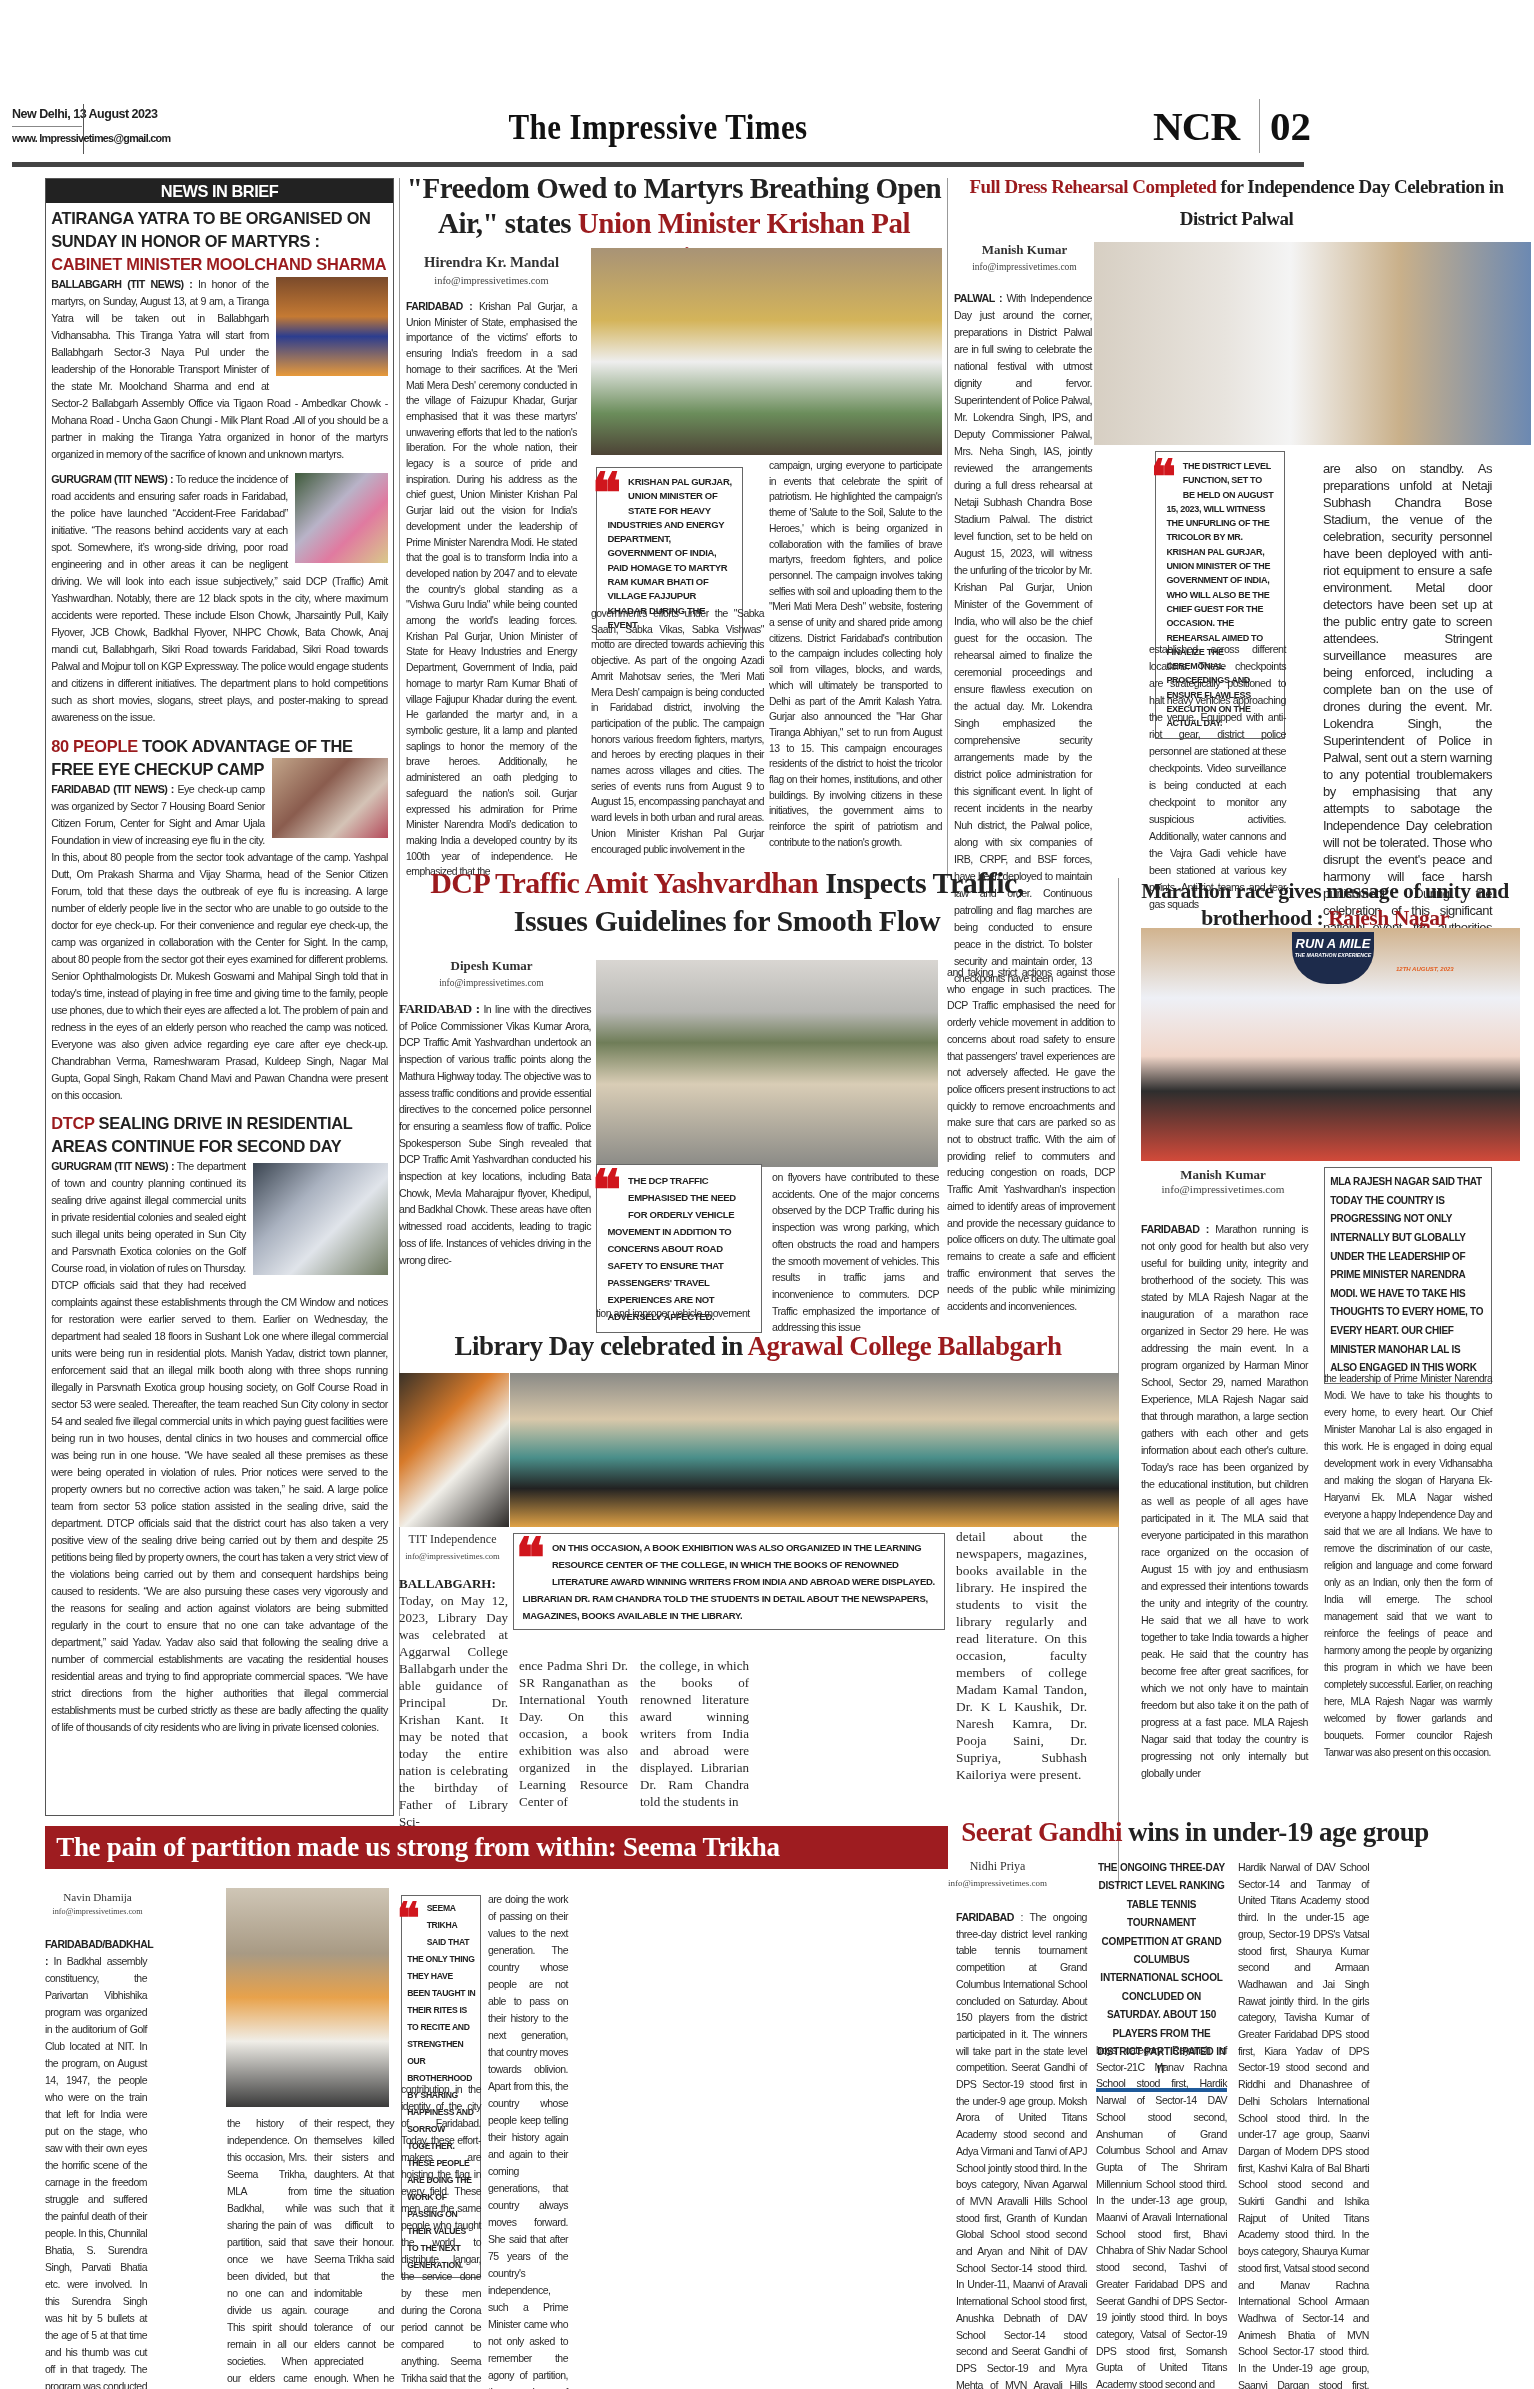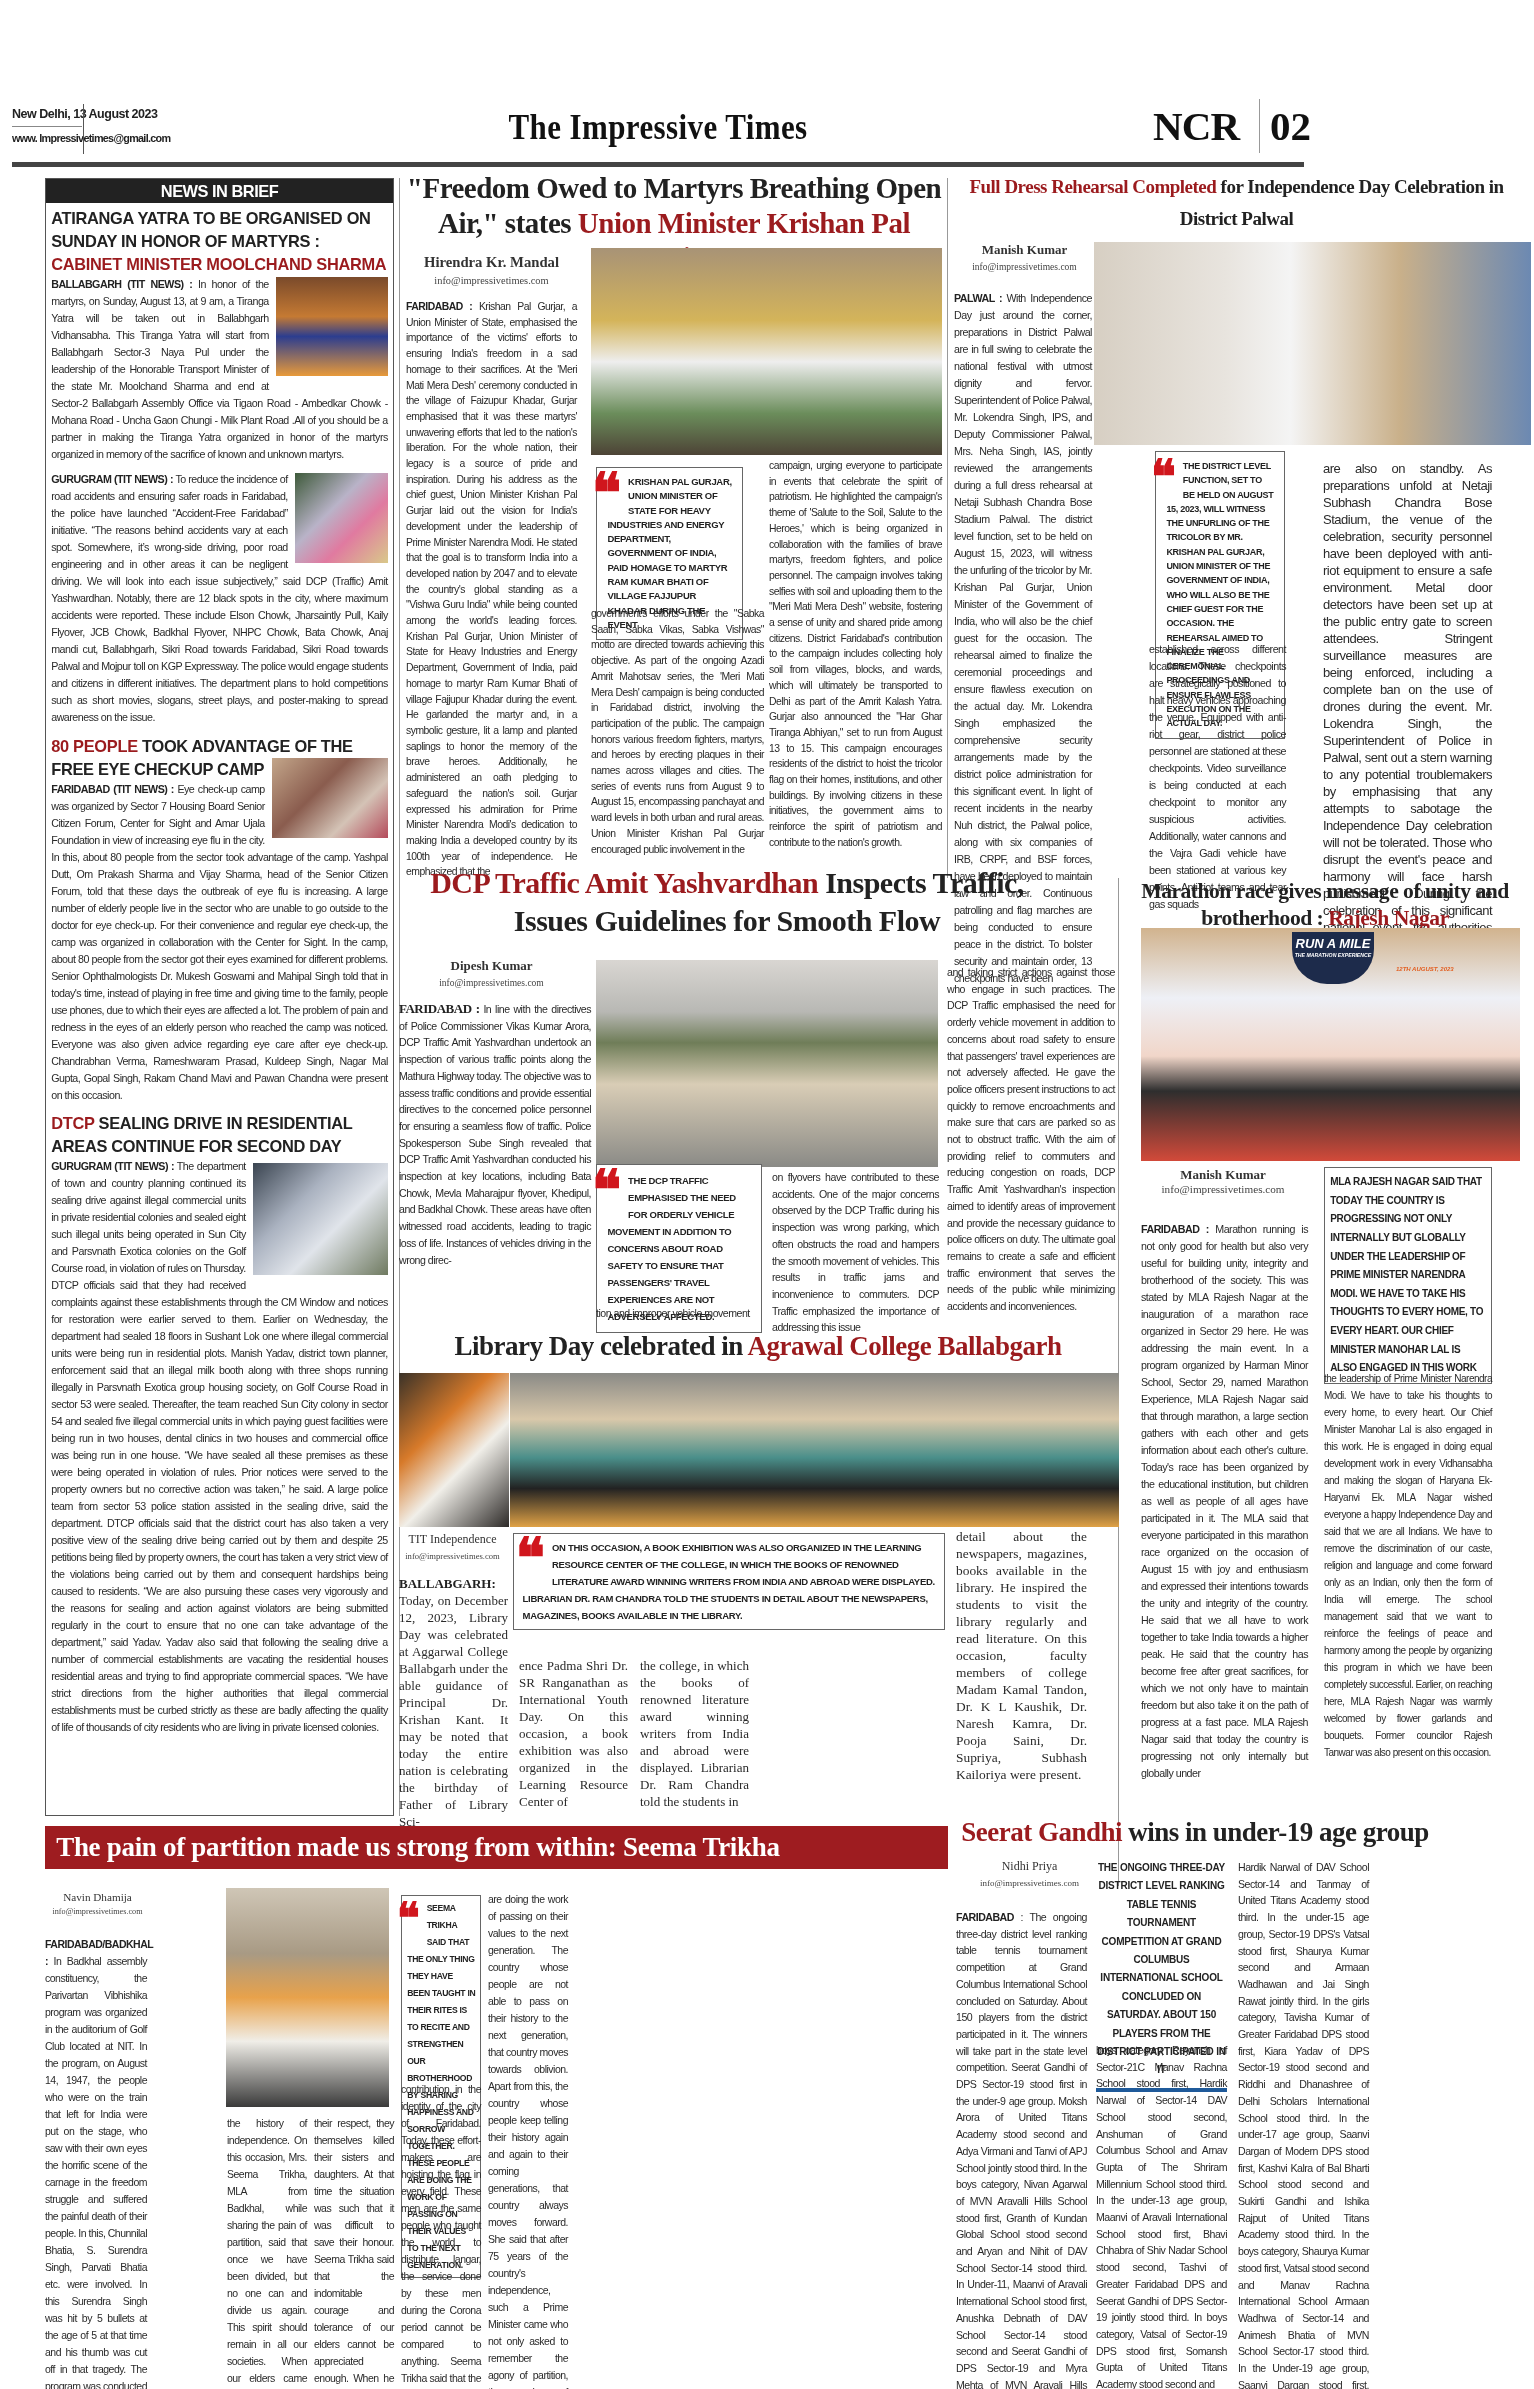--- a/index.html
+++ b/index.html
@@ -199,21 +199,21 @@
 <div class="abs byline" style="left:399px;top:1532px;width:107px;">
   <div class="name" style="font-size:12px;font-weight:normal;">TIT Independence</div>
   <div class="email" style="font-size:8.6px;">info@impressivetimes.com</div>
 </div>
 <div class="abs quote-box" style="left:513px;top:1533px;width:432px;font-size:9.5px;line-height:17px;padding:5.2px 7px 5.2px 8.6px;">
   <span class="quote-mark" style="margin-left:-7px;">❝</span>
   <span>ON THIS OCCASION, A BOOK EXHIBITION WAS ALSO ORGANIZED IN THE LEARNING RESOURCE CENTER OF THE COLLEGE, IN WHICH THE BOOKS OF RENOWNED LITERATURE AWARD WINNING WRITERS FROM INDIA AND ABROAD WERE DISPLAYED. LIBRARIAN DR. RAM CHANDRA TOLD THE STUDENTS IN DETAIL ABOUT THE NEWSPAPERS, MAGAZINES, BOOKS AVAILABLE IN THE LIBRARY.</span>
 </div>
 <div class="abs body-serif" style="left:399px;top:1575px;width:109px;font-size:13px;line-height:17px;">
   <span class="dateline">BALLABGARH:</span>
-  <span>Today, on December 12, 2023, Library Day was celebrated at Aggarwal College Ballabgarh under the able guidance of Principal Dr. Krishan Kant. It may be noted that today the entire nation is celebrating the birthday of Father of Library Sci-</span>
+  <span>Today, on May 12, 2023, Library Day was celebrated at Aggarwal College Ballabgarh under the able guidance of Principal Dr. Krishan Kant. It may be noted that today the entire nation is celebrating the birthday of Father of Library Sci-</span>
 </div>
 <div class="abs body-serif" style="left:519px;top:1657px;width:109px;font-size:13px;line-height:17px;">
   <span>ence Padma Shri Dr. SR Ranganathan as International Youth Day. On this occasion, a book exhibition was also organized in the Learning Resource Center of</span>
 </div>
 <div class="abs body-serif" style="left:640px;top:1657px;width:109px;font-size:13px;line-height:17px;">
   <span>the college, in which the books of renowned literature award winning writers from India and abroad were displayed. Librarian Dr. Ram Chandra told the students in</span>
 </div>
 <div class="abs body-serif" style="left:956px;top:1528px;width:131px;font-size:13.4px;line-height:17px;">
   <span>detail about the newspapers, magazines, books available in the library. He inspired the students to visit the library regularly and read literature. On this occasion, faculty members of college Madam Kamal Tandon, Dr. K L Kaushik, Dr. Naresh Kamra, Dr. Pooja Saini, Dr. Supriya, Subhash Kailoriya were present.</span>
 </div>
@@ -243,21 +243,21 @@
 <div class="abs body-text" style="left:401px;top:2081px;width:80px;font-size:10.5px;line-height:17px;">
   <span>contribution in the identity of the city of Faridabad. Today, these effort-makers are hoisting the flag in every field. These men are the same people who taught the world to distribute langar, the service done by these men during the Corona period cannot be compared to anything. Seema Trikha said that the only thing they have been taught in their rites is to recite and strengthen our brotherhood by sharing happiness and sorrow together. These people</span>
 </div>
 <div class="abs body-text" style="left:488px;top:1891px;width:80px;font-size:10.5px;line-height:17px;">
   <span>are doing the work of passing on their values to the next generation. The country whose people are not able to pass on their history to the next generation, that country moves towards oblivion. Apart from this, the country whose people keep telling their history again and again to their coming generations, that country always moves forward. She said that after 75 years of the country's independence, such a Prime Minister came who not only asked to remember the agony of partition, the pain of partition, the tears of partition, but also asked to learn from it. On this occasion, Mrs. Seema Trikha thanked all the guests from the bottom of her heart. Union Minister of State Krishan Pal Gurjar also participated in the program and described the pain of the partition in his own words.</span>
 </div>
 
 <div class="abs headline" style="left:956px;top:1815px;width:574px;font-size:27px;line-height:35px;text-align:left;padding-left:5.2px;">
   <span class="red">Seerat Gandhi</span><span> wins in under-19 age group</span>
 </div>
-<div class="abs byline" style="left:956px;top:1859px;width:147px;">
+<div class="abs byline" style="left:924px;top:1859px;width:147px;">
   <div class="name" style="font-size:12px;font-weight:normal;">Nidhi Priya</div>
   <div class="email" style="font-size:9px;">info@impressivetimes.com</div>
 </div>
 <div class="abs body-text" style="left:956px;top:1909px;width:131px;font-size:10.6px;line-height:16.7px;">
   <span class="dateline">FARIDABAD</span>
   <span>: The ongoing three-day district level ranking table tennis tournament competition at Grand Columbus International School concluded on Saturday. About 150 players from the district participated in it. The winners will take part in the state level competition. Seerat Gandhi of DPS Sector-19 stood first in the under-9 age group. Moksh Arora of United Titans Academy stood second and Adya Virmani and Tanvi of APJ School jointly stood third. In the boys category, Nivan Agarwal of MVN Aravalli Hills School stood first, Granth of Kundan Global School stood second and Aryan and Nihit of DAV School Sector-14 stood third. In Under-11, Maanvi of Aravali International School stood first, Anushka Debnath of DAV School Sector-14 stood second and Seerat Gandhi of DPS Sector-19 and Myra Mehta of MVN Aravali Hills stood third. In the</span>
 </div>
 <div class="abs" style="left:1096px;top:1859px;width:131px;text-align:center;font-weight:bold;font-size:10px;line-height:18.4px;text-transform:uppercase;color:#222;letter-spacing:-0.2px;">
   <span>THE ONGOING THREE-DAY DISTRICT LEVEL RANKING TABLE TENNIS TOURNAMENT COMPETITION AT GRAND COLUMBUS INTERNATIONAL SCHOOL CONCLUDED ON SATURDAY. ABOUT 150 PLAYERS FROM THE DISTRICT PARTICIPATED IN IT</span>
   <div style="height:3.5px;background:#1f5a9a;margin-top:8.6px;"></div>

